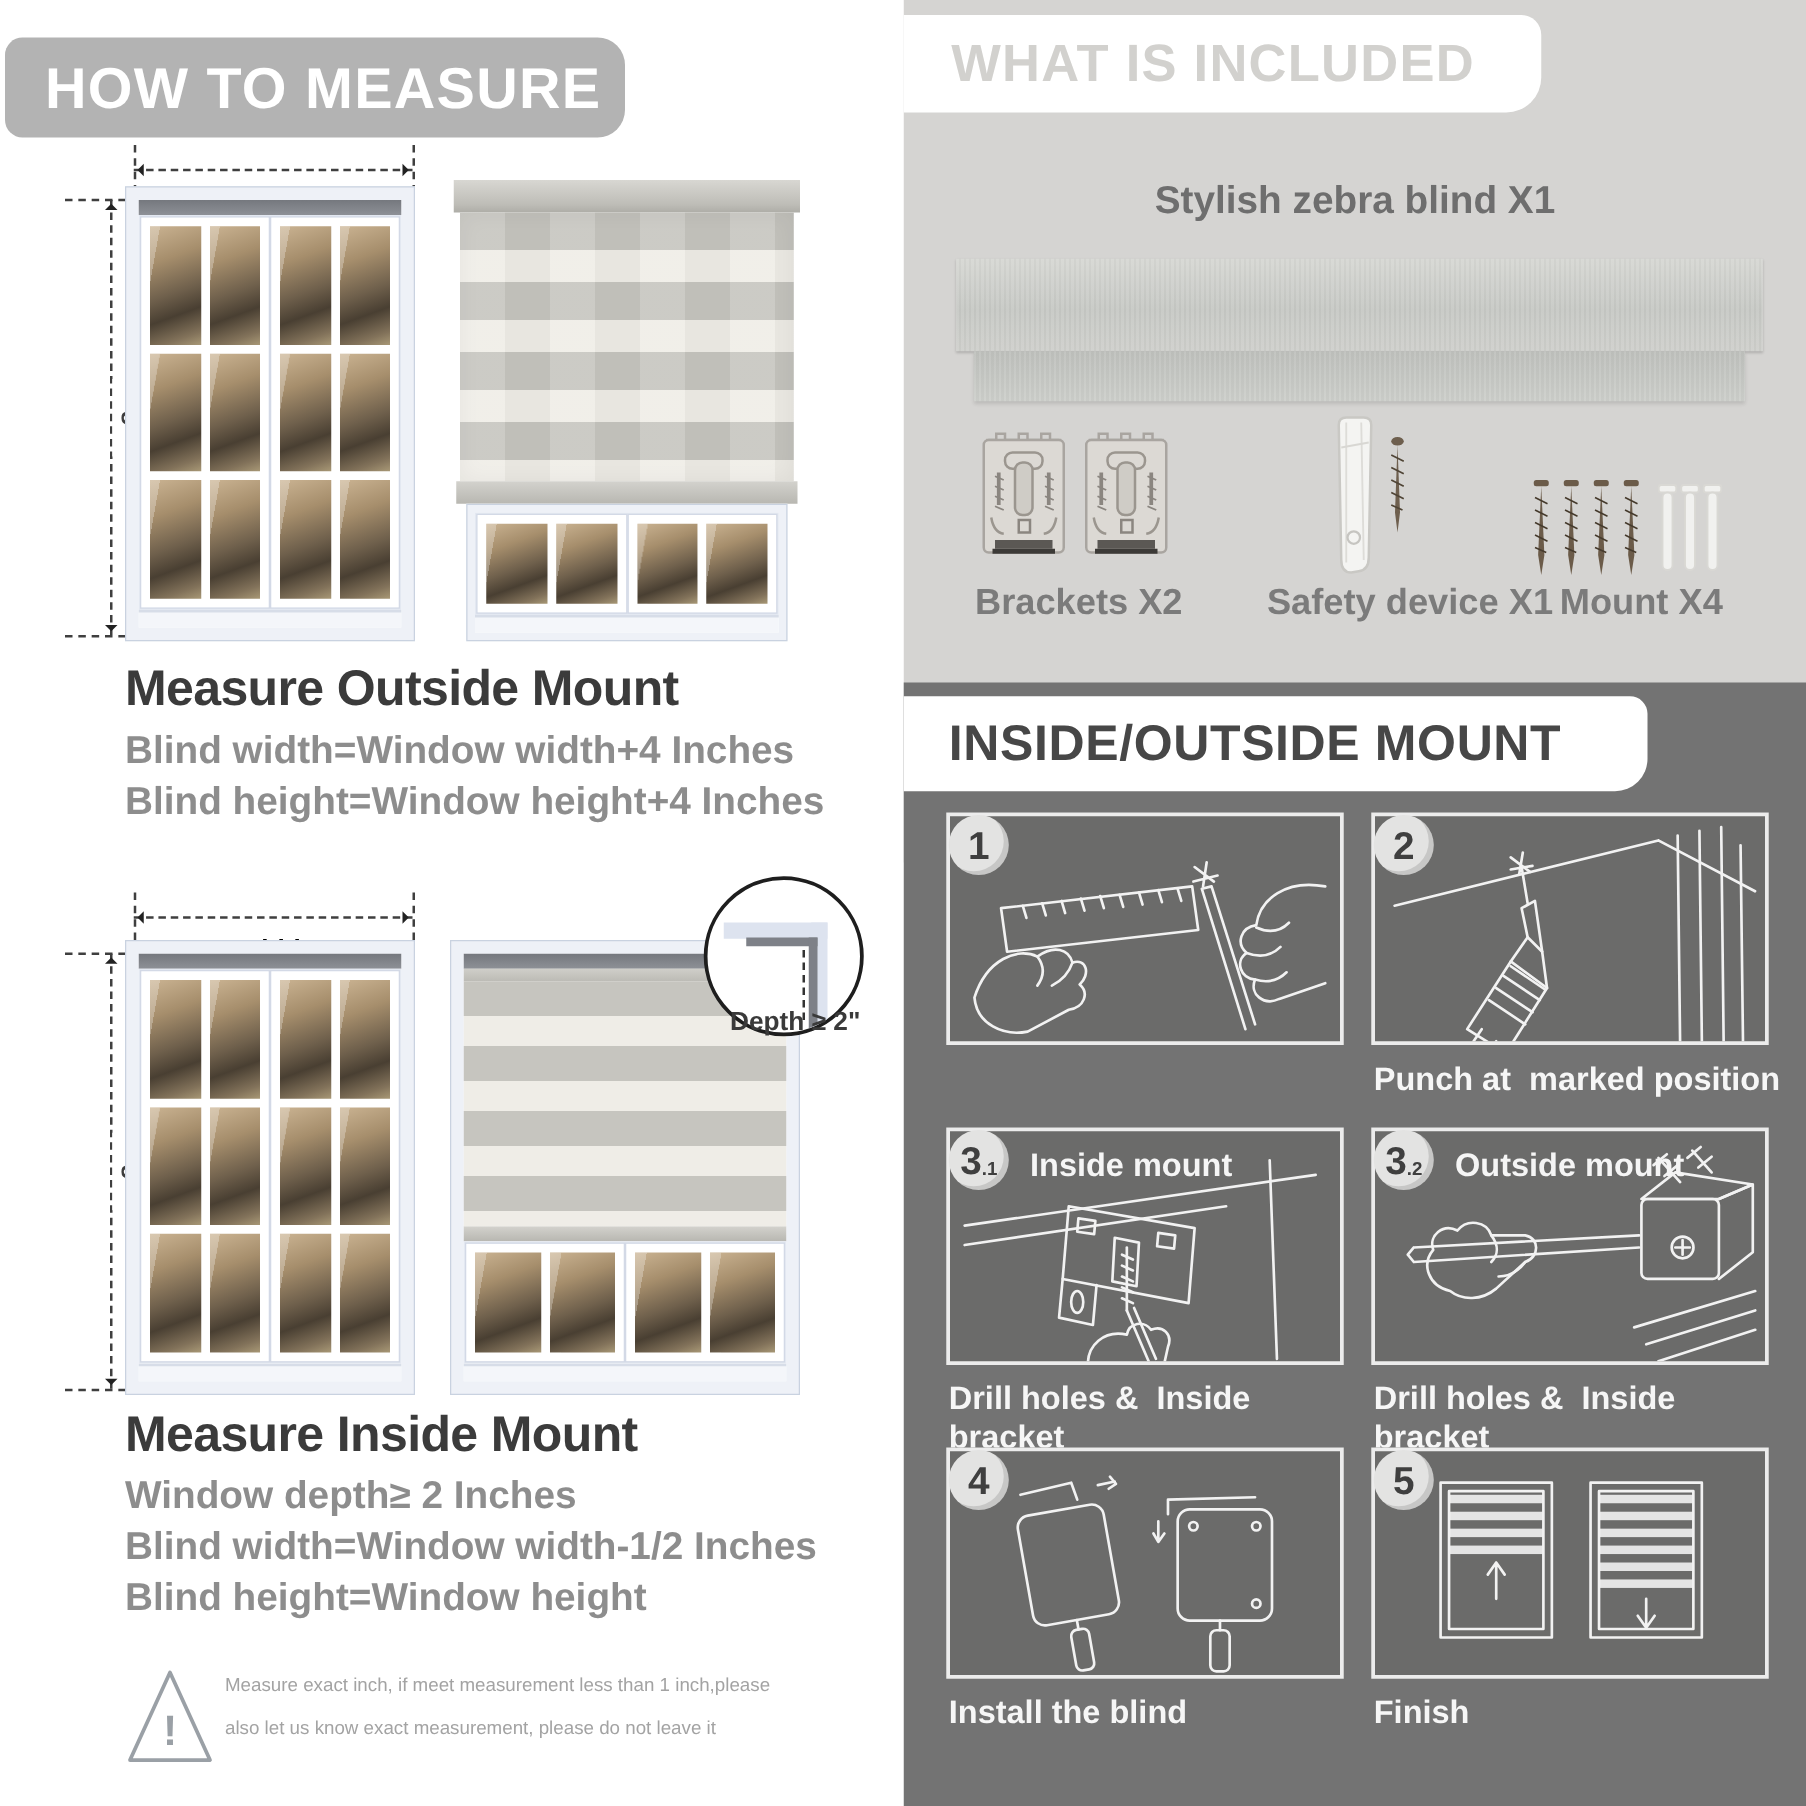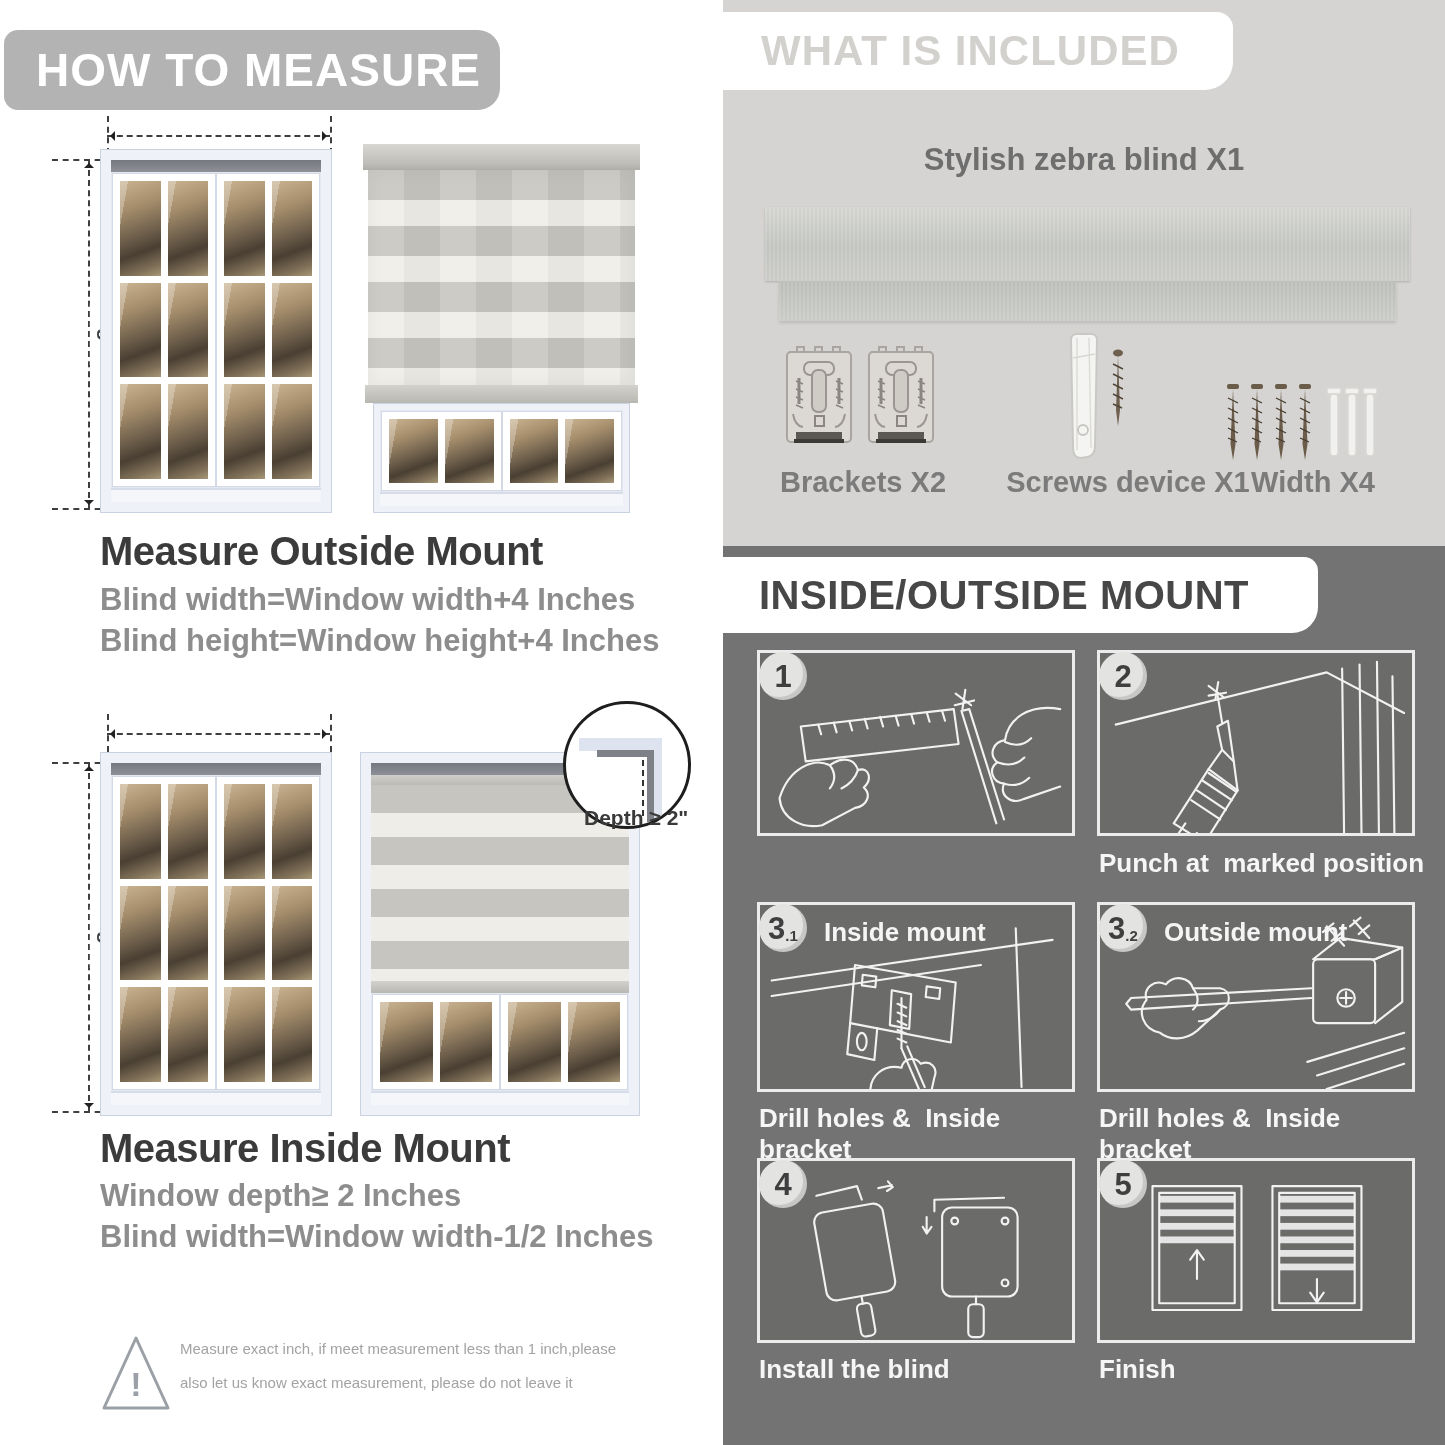--- a/index.html
+++ b/index.html
@@ -248,20 +248,21 @@
     <div class="mag" style="left:563px;top:685px;">
       <div class="corner1"></div>
       <div class="corner2"></div>
       <div class="dline"></div>
     </div>
     <div class="depth-lbl" style="left:584px;top:790px;">Depth ≥ 2"</div>
 
     <div class="sec-heading" style="left:100px;top:1110px;">Measure Inside Mount</div>
     <div class="sec-line" style="left:100px;top:1162px;">Window depth≥ 2 Inches</div>
     <div class="sec-line" style="left:100px;top:1203px;">Blind width=Window width-1/2 Inches</div>
+    <div class="sec-line" style="left:100px;top:1244px;">Blind height=Window height</div>
 
     <div class="warn-tri" style="left:100px;top:1316px;width:72px;height:84px;">
       <svg width="72" height="84" viewBox="0 0 72 84">
         <path d="M36 6 L68 76 L4 76 Z" fill="none" stroke="#9aa0a6" stroke-width="3" stroke-linejoin="round"></path>
         <text x="36" y="64" text-anchor="middle" font-size="34" font-weight="bold" fill="#9aa0a6" font-family="Liberation Sans, sans-serif">!</text>
       </svg>
     </div>
     <div class="warn-text" style="left:180px;top:1316px;">Measure exact inch, if meet measurement less than 1 inch,please also let us know exact measurement, please do not leave it</div>
   </div>
 
@@ -354,22 +355,22 @@
             </g>
           <g transform="translate(140,6)">
               <rect x="0" y="0" width="14" height="6" rx="2"></rect>
               <rect x="3" y="6" width="8" height="62" rx="4"></rect>
             </g>
         </g>
       </svg>
     </div>
 
     <div class="item-label" style="left:40px;width:200px;">Brackets X2</div>
-    <div class="item-label" style="left:265px;width:280px;">Screws device X1</div>
-    <div class="item-label" style="left:490px;width:200px;">Width X4</div>
+    <div class="item-label" style="left:265px;width:280px;">Safety device X1</div>
+    <div class="item-label" style="left:490px;width:200px;">Mount X4</div>
   </div>
 
   <div class="right-bottom">
     <div class="mount-box">
       <span>INSIDE/OUTSIDE MOUNT</span>
     </div>
 
     <div class="panel" style="left:34px;top:104px;height:186px;">
       <div class="badge">
         <span class="num">1</span>

